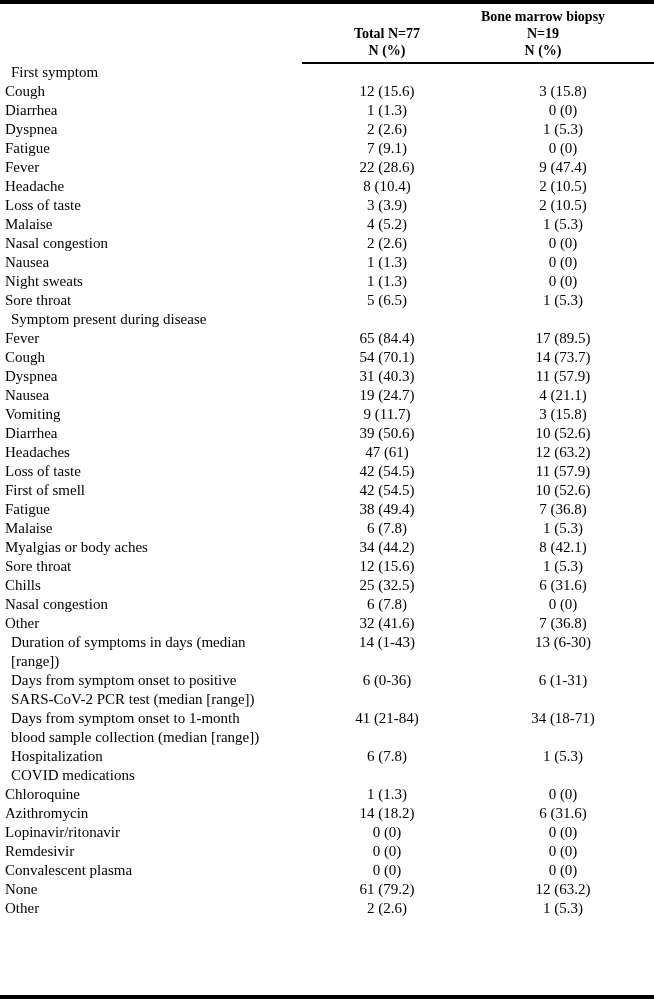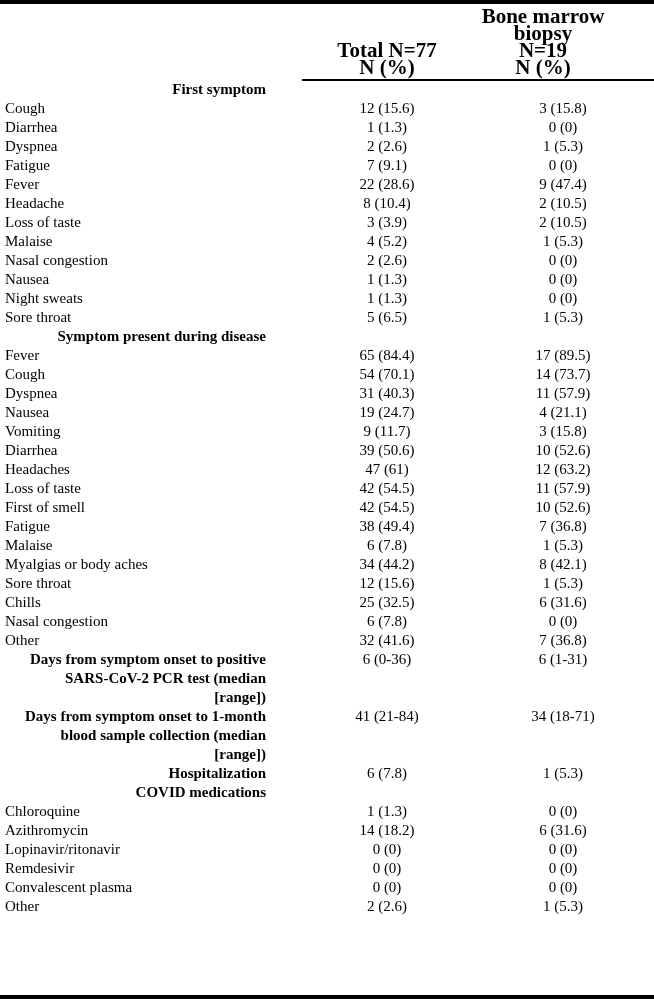--- a/index.html
+++ b/index.html
@@ -19,21 +19,21 @@
     width: 100%;
     border-collapse: collapse;
     table-layout: fixed;
   }
   col.col-label  { width: 302px; }
   col.col-total  { width: 170px; }
   col.col-biopsy { width: 182px; }
 
   thead th {
     font-weight: bold;
-    font-size: 21px;
+    font-size: 14px;
     line-height: 17px;
     text-align: center;
     vertical-align: bottom;
     padding: 4px 0 3px 0;
   }
   thead th.total-col,
   thead th.biopsy-col {
     border-bottom: 2px solid #000000;
   }
   thead th.biopsy-col { padding-right: 40px; }
@@ -43,21 +43,21 @@
     line-height: 19px;
     vertical-align: top;
     padding: 0;
   }
   td.label-cell {
     padding-left: 11px;
     padding-right: 36px;
   }
   tr.row-item td.label-cell { padding-left: 5px; font-weight: normal; }
   tr.row-section td.label-cell,
-  tr.row-bold td.label-cell { font-weight: bold; text-align: right; }
+  tr.row-bold td.label-cell { font-weight: normal; }
   td.value-cell { text-align: center; }
   td.value-cell.biopsy { }
 </style>
 </head>
 <body>
 
 <div class="page">
   <table class="symptom-table">
     <colgroup>
       <col class="col-label">
@@ -223,20 +223,25 @@
           <td class="label-cell">Nasal congestion</td>
           <td class="value-cell total">6 (7.8)</td>
           <td class="value-cell biopsy">0 (0)</td>
         </tr>
         <tr class="row-item">
           <td class="label-cell">Other</td>
           <td class="value-cell total">32 (41.6)</td>
           <td class="value-cell biopsy">7 (36.8)</td>
         </tr>
         <tr class="row-bold">
+          <td class="label-cell">Duration of symptoms in days (median [range])</td>
+          <td class="value-cell total">14 (1-43)</td>
+          <td class="value-cell biopsy">13 (6-30)</td>
+        </tr>
+        <tr class="row-bold">
           <td class="label-cell">Days from symptom onset to positive SARS-CoV-2 PCR test (median [range])</td>
           <td class="value-cell total">6 (0-36)</td>
           <td class="value-cell biopsy">6 (1-31)</td>
         </tr>
         <tr class="row-bold">
           <td class="label-cell">Days from symptom onset to 1-month blood sample collection (median [range])</td>
           <td class="value-cell total">41 (21-84)</td>
           <td class="value-cell biopsy">34 (18-71)</td>
         </tr>
         <tr class="row-bold">
@@ -268,19 +273,24 @@
           <td class="label-cell">Remdesivir</td>
           <td class="value-cell total">0 (0)</td>
           <td class="value-cell biopsy">0 (0)</td>
         </tr>
         <tr class="row-item">
           <td class="label-cell">Convalescent plasma</td>
           <td class="value-cell total">0 (0)</td>
           <td class="value-cell biopsy">0 (0)</td>
         </tr>
         <tr class="row-item">
+          <td class="label-cell">None</td>
+          <td class="value-cell total">61 (79.2)</td>
+          <td class="value-cell biopsy">12 (63.2)</td>
+        </tr>
+        <tr class="row-item">
           <td class="label-cell">Other</td>
           <td class="value-cell total">2 (2.6)</td>
           <td class="value-cell biopsy">1 (5.3)</td>
         </tr>
       </tbody>
   </table>
 </div>
 
 </body></html>

